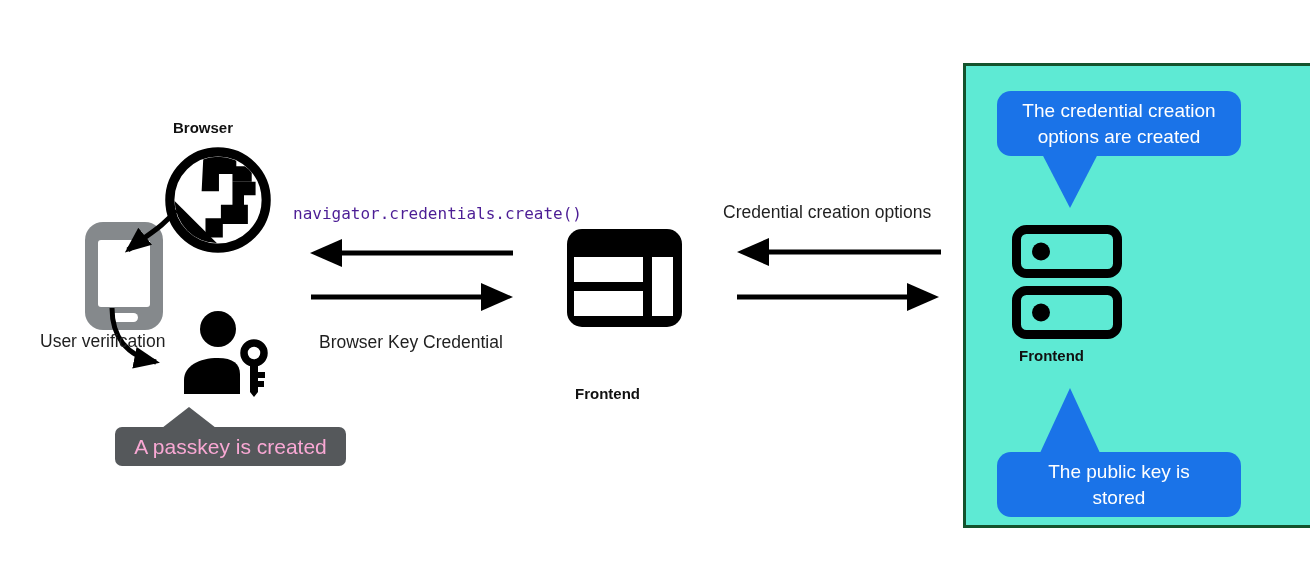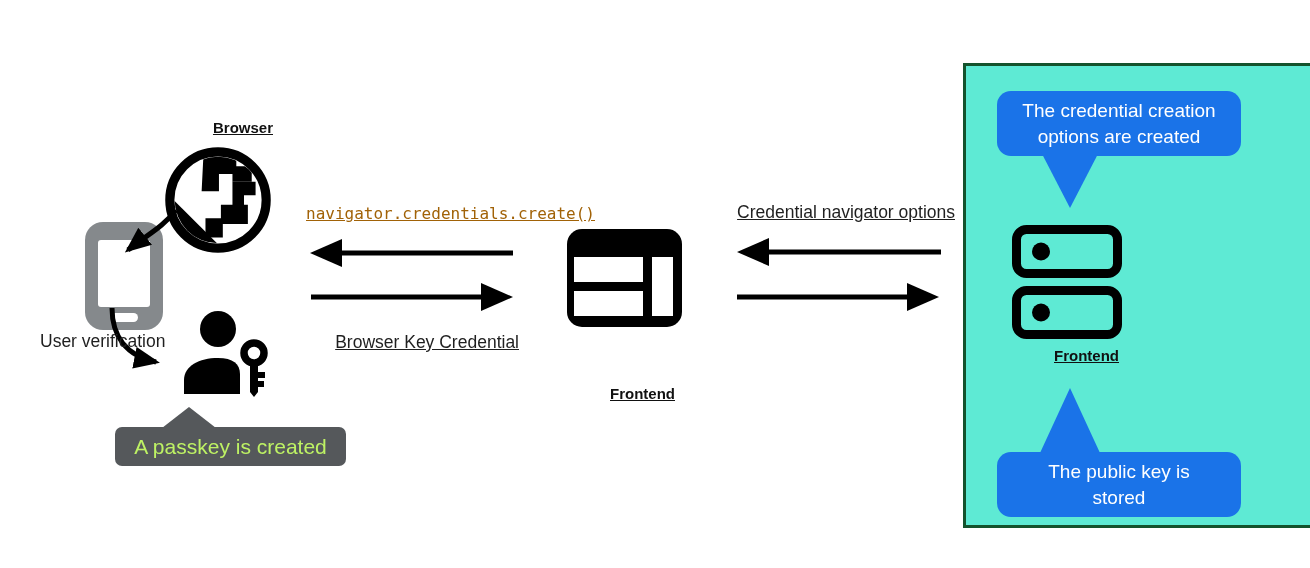--- a/index.html
+++ b/index.html
@@ -2,36 +2,36 @@
 <html><head>
 <meta charset="utf-8">
 <style>
   html,body{margin:0;padding:0;background:#ffffff;}
   .canvas{
     position:relative;width:1310px;height:568px;overflow:hidden;
     font-family:"Liberation Sans",sans-serif;color:#1f1f1f;background:#ffffff;
   }
   .abs{position:absolute;}
   .lbl{position:absolute;white-space:nowrap;}
-  .lbl.center{text-align:right;text-decoration:underline;}
+  .lbl.center{text-align:left;}
   .node-title{font-weight:bold;font-size:15px;color:#111;}
   .msg{font-size:17.5px;color:#1f1f1f;}
-  .mono{font-family:"DejaVu Sans Mono",monospace;font-size:16px;color:#a16207;}
+  .mono{font-family:"DejaVu Sans Mono",monospace;font-size:16px;color:#4c1d95;}
 
   
   .phone{position:absolute;left:85px;top:222px;width:78px;height:108px;
          background:#85898c;border-radius:18px;}
   .phone .screen{position:absolute;left:13px;top:18px;width:52px;height:67px;
          background:#ffffff;border-radius:3px;}
   .phone .homebar{position:absolute;left:26px;top:91px;width:27px;height:9px;
          background:#ffffff;border-radius:4.5px;}
 
   
   .callout-dark{position:absolute;left:115px;top:427px;width:231px;height:39px;
-    background:#55585b;border-radius:7px;color:#bef264;font-size:21px;line-height:39px;
+    background:#55585b;border-radius:7px;color:#f9a8d4;font-size:21px;line-height:39px;
     text-align:center;}
   .callout-dark .tail{position:absolute;left:47px;top:-20px;width:0;height:0;
     border-left:27px solid transparent;border-right:27px solid transparent;
     border-bottom:21px solid #55585b;}
 
   
   .panel{position:absolute;left:963px;top:63px;width:360px;height:465px;
     box-sizing:border-box;background:#5eead4;border:3px solid #14532d;}
   .callout-blue{position:absolute;left:31px;width:244px;background:#1a73e8;
     border-radius:14px;color:#fff;font-size:19px;line-height:1.35;text-align:center;
@@ -133,21 +133,21 @@
 
     <path d="M112 308 C112 336 126 356 156 362" fill="none" stroke="#000" stroke-width="5" marker-end="url(#ah)"></path>
   </svg>
 
   <div class="lbl msg" style="left:40px;top:283px;margin-top:48px;">User verification</div>
 
   <div class="lbl center mono" style="left:293px;top:204px;width:302px;">navigator.credentials.create()</div>
 
   <div class="lbl center msg" style="left:319px;top:332px;width:200px;">Browser Key Credential</div>
 
-  <div class="lbl center msg" style="left:723px;top:202px;width:232px;">Credential navigator options</div>
+  <div class="lbl center msg" style="left:723px;top:202px;width:232px;">Credential creation options</div>
 
 
   <div class="callout-dark">
     <div class="tail"></div>
     <span>A passkey is created</span>
   </div>
 
 </div>
 
 </body></html>

